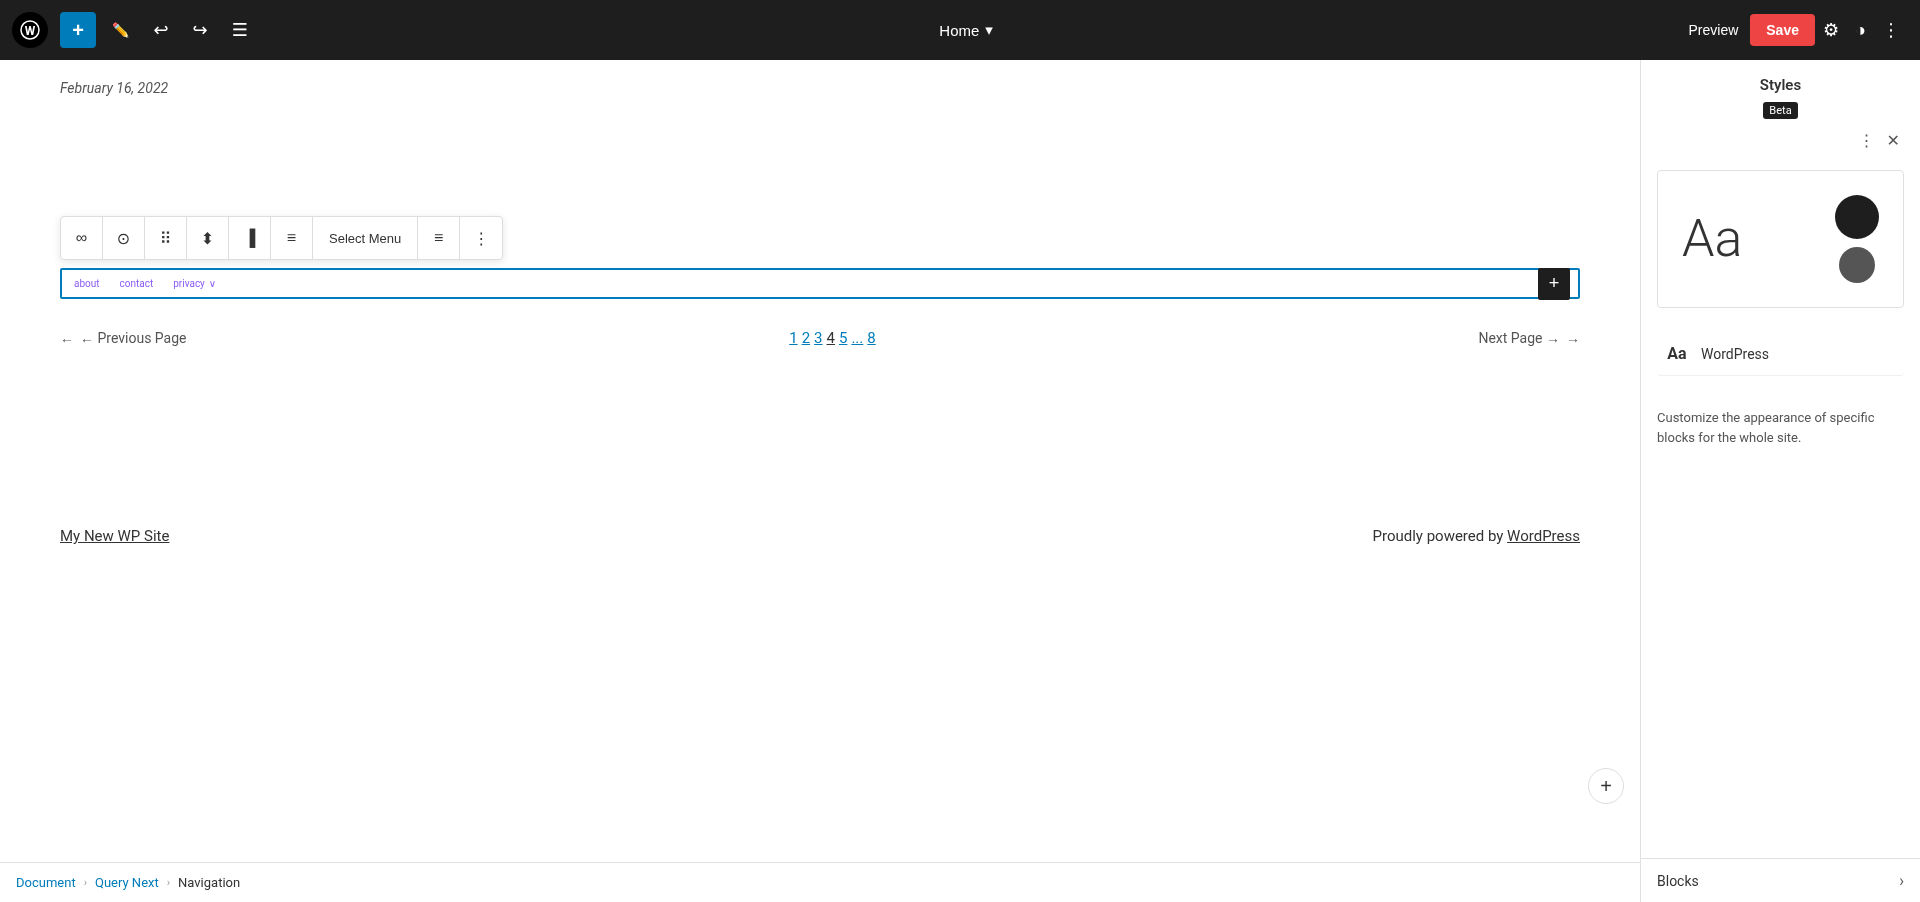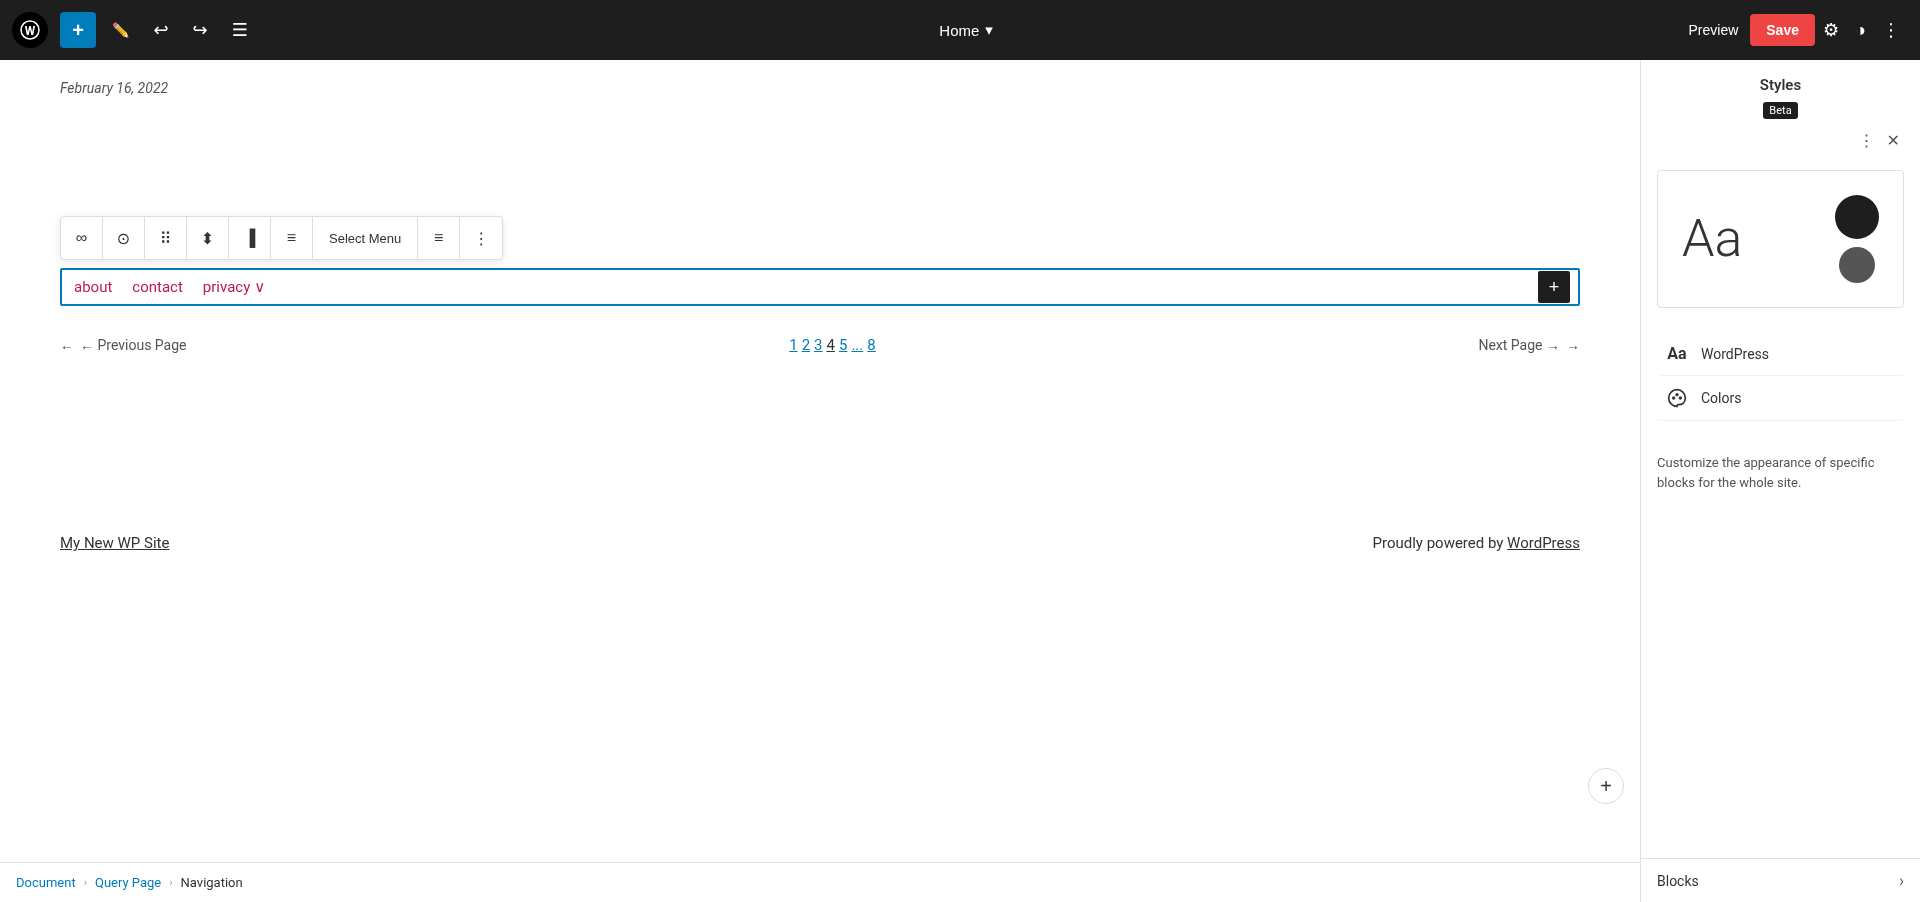--- a/index.html
+++ b/index.html
@@ -122,22 +122,22 @@
       border: 2px solid #007cba;
       border-radius: 2px;
       display: flex;
       align-items: center;
       padding: 8px 12px;
       gap: 20px;
       margin-bottom: 30px;
       position: relative;
     }
     .nav-item {
-      font-size: 15px;
-      color: #be185d;
+      font-size: 10px;
+      color: #8b5cf6;
       cursor: pointer;
     }
     .nav-item-dropdown {
       display: flex; align-items: center; gap: 4px;
     }
     .nav-add-btn {
       position: absolute; right: 8px;
       background: #1e1e1e; color: #fff; border: none; border-radius: 2px;
       width: 32px; height: 32px; font-size: 18px; cursor: pointer;
       display: flex; align-items: center; justify-content: center;
@@ -405,21 +405,21 @@
       </div>
 
       <div class="add-block-bottom">
         <button class="add-block-btn">+</button>
       </div>
     </div>
 
     <div class="breadcrumb-bar">
       <span class="breadcrumb-item">Document</span>
       <span class="breadcrumb-sep">›</span>
-      <span class="breadcrumb-item">Query Page</span>
+      <span class="breadcrumb-item">Query Next</span>
       <span class="breadcrumb-sep">›</span>
       <span class="breadcrumb-current">Navigation</span>
     </div>
   </div>
 
   <div class="right-panel">
     <div class="panel-header">
       <span class="panel-title">Styles</span>
       <span class="beta-badge">Beta</span>
       <div class="panel-header-actions">
@@ -434,31 +434,20 @@
         <div class="dot-large"></div>
         <div class="dot-small"></div>
       </div>
     </div>
 
     <div class="style-options">
       <div class="style-option">
         <span class="style-option-icon" style="font-size:16px; font-weight:bold;">Aa</span>
         <span class="style-option-label">WordPress</span>
       </div>
-      <div class="style-option">
-        <span class="style-option-icon">
-          <svg width="20" height="20" viewBox="0 0 24 24" fill="none" stroke="#333" stroke-width="2">
-            <path d="M12 22C6.477 22 2 17.523 2 12S6.477 2 12 2s10 4.477 10 10c0 2.485-1.009 4.73-2.636 6.364C18.091 19.636 16 20 14 20a2 2 0 0 0-2 2z"></path>
-            <circle cx="12" cy="8" r="1" fill="#333"></circle>
-            <circle cx="8" cy="12" r="1" fill="#333"></circle>
-            <circle cx="16" cy="12" r="1" fill="#333"></circle>
-          </svg>
-        </span>
-        <span class="style-option-label">Colors</span>
-      </div>
     </div>
 
     <div class="panel-description">Customize the appearance of specific blocks for the whole site.</div>
 
     <div class="blocks-row">
       <span class="blocks-label">Blocks</span>
       <span class="blocks-chevron">›</span>
     </div>
   </div>
 

